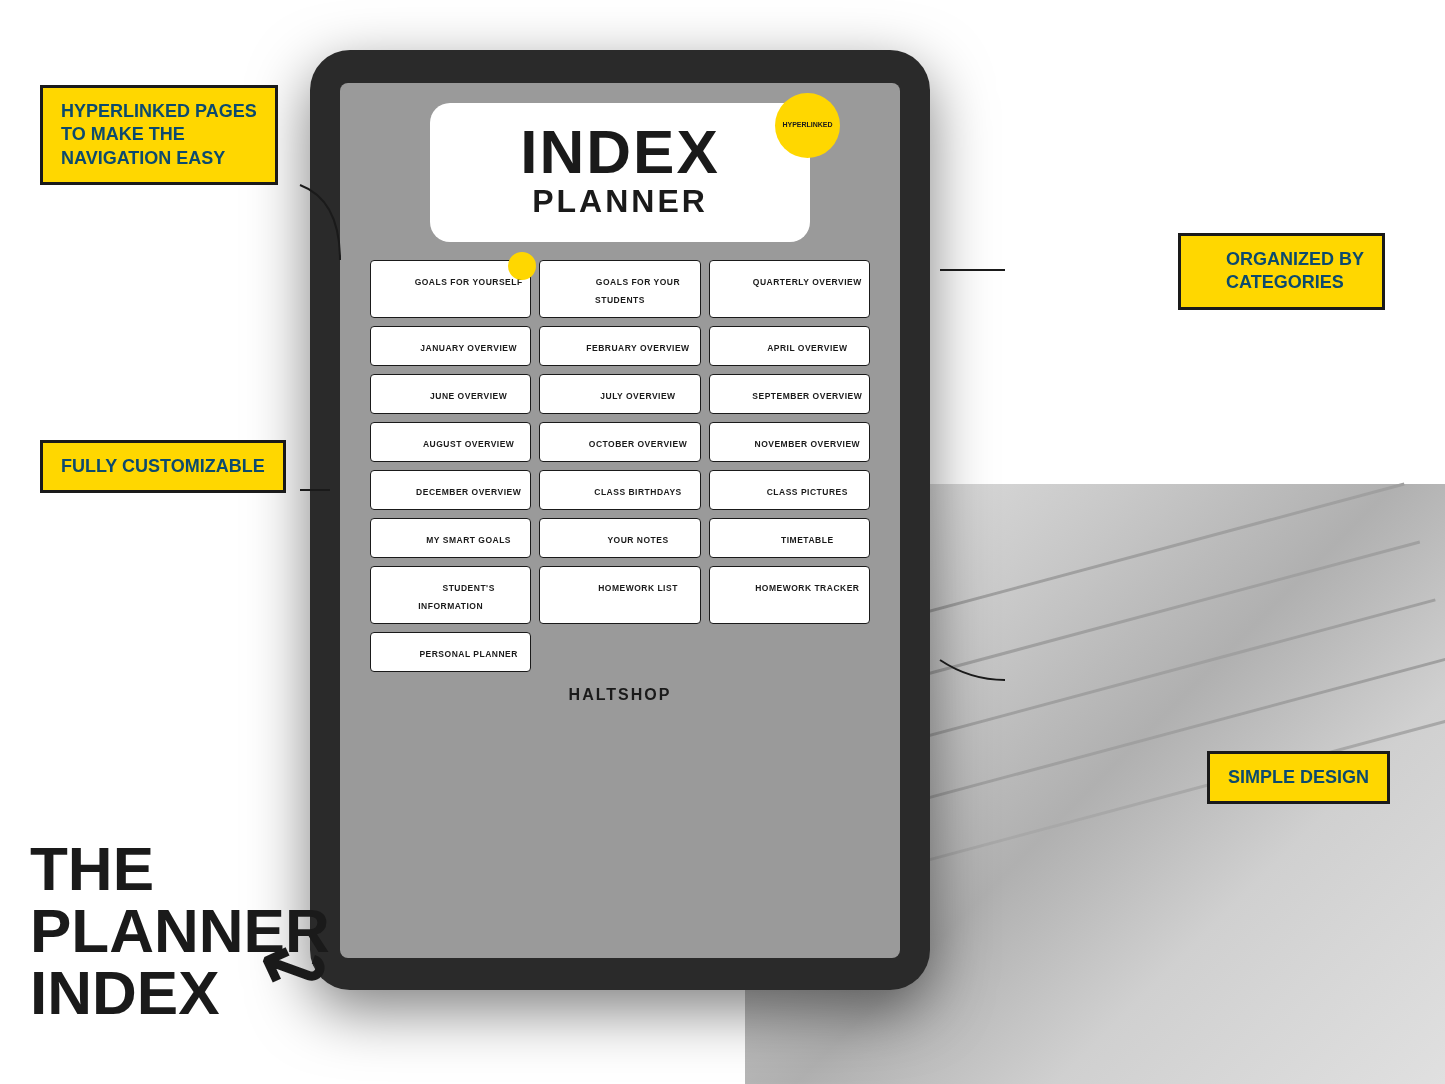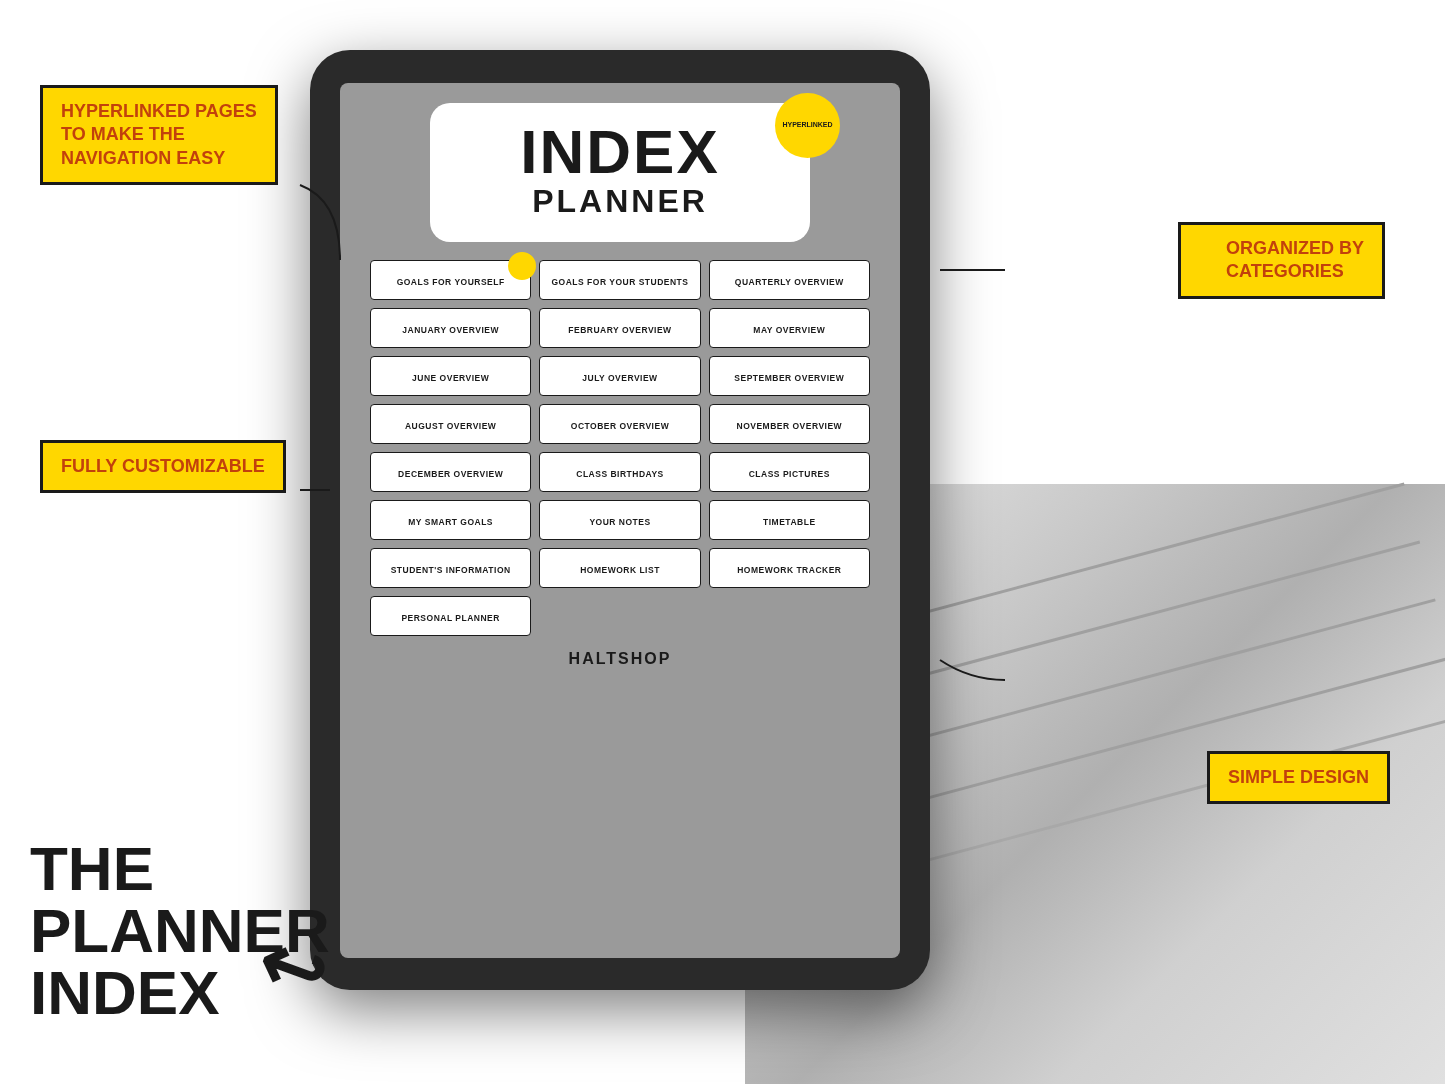--- a/index.html
+++ b/index.html
@@ -45,37 +45,37 @@
       padding: 12px 18px;
       z-index: 10;
       max-width: 260px;
     }
 
     .annotation-box span {
       font-family: Arial Black, Arial, sans-serif;
       font-weight: 900;
       font-size: 18px;
       text-transform: uppercase;
-      color: #c2410c;
+      color: #0c4a6e;
       line-height: 1.3;
       display: block;
     }
 
     .annotation-top-left {
       top: 85px;
       left: 40px;
     }
 
     .annotation-mid-left {
       top: 440px;
       left: 40px;
     }
 
     .annotation-right {
-      top: 222px;
+      top: 233px;
       right: 60px;
       max-width: 220px;
       padding-left: 45px;
     }
 
     .annotation-bottom-right {
       bottom: 280px;
       right: 55px;
       max-width: 220px;
       margin-left: 8px;
@@ -220,20 +220,21 @@
       position: relative;
     }
 
     .index-btn span {
       font-family: Arial, sans-serif;
       font-weight: 700;
       font-size: 8.5px;
       text-transform: uppercase;
       color: #1a1a1a;
       letter-spacing: 0.5px;
+      margin-left: 36px;
     }
 
     
     .haltshop-label {
       margin-top: 14px;
       font-family: Arial Black, Arial, sans-serif;
       font-weight: 900;
       font-size: 16px;
       text-transform: uppercase;
       color: #1a1a1a;
@@ -305,21 +306,21 @@
     <div style="position:relative; width:100%;">
       <div class="small-dot" style="position:absolute; top:-8px; left:138px;"></div>
     </div>
 
     <div class="index-grid" id="index-grid">
     <div class="index-btn"><span>GOALS FOR YOURSELF</span></div>
         <div class="index-btn"><span>GOALS FOR YOUR STUDENTS</span></div>
         <div class="index-btn"><span>QUARTERLY OVERVIEW</span></div>
         <div class="index-btn"><span>JANUARY OVERVIEW</span></div>
         <div class="index-btn"><span>FEBRUARY OVERVIEW</span></div>
-        <div class="index-btn"><span>MAY OVERVIEW</span></div>
+        <div class="index-btn"><span>APRIL OVERVIEW</span></div>
         <div class="index-btn"><span>JUNE OVERVIEW</span></div>
         <div class="index-btn"><span>JULY OVERVIEW</span></div>
         <div class="index-btn"><span>SEPTEMBER OVERVIEW</span></div>
         <div class="index-btn"><span>AUGUST OVERVIEW</span></div>
         <div class="index-btn"><span>OCTOBER OVERVIEW</span></div>
         <div class="index-btn"><span>NOVEMBER OVERVIEW</span></div>
         <div class="index-btn"><span>DECEMBER OVERVIEW</span></div>
         <div class="index-btn"><span>CLASS BIRTHDAYS</span></div>
         <div class="index-btn"><span>CLASS PICTURES</span></div>
         <div class="index-btn"><span>MY SMART GOALS</span></div>

